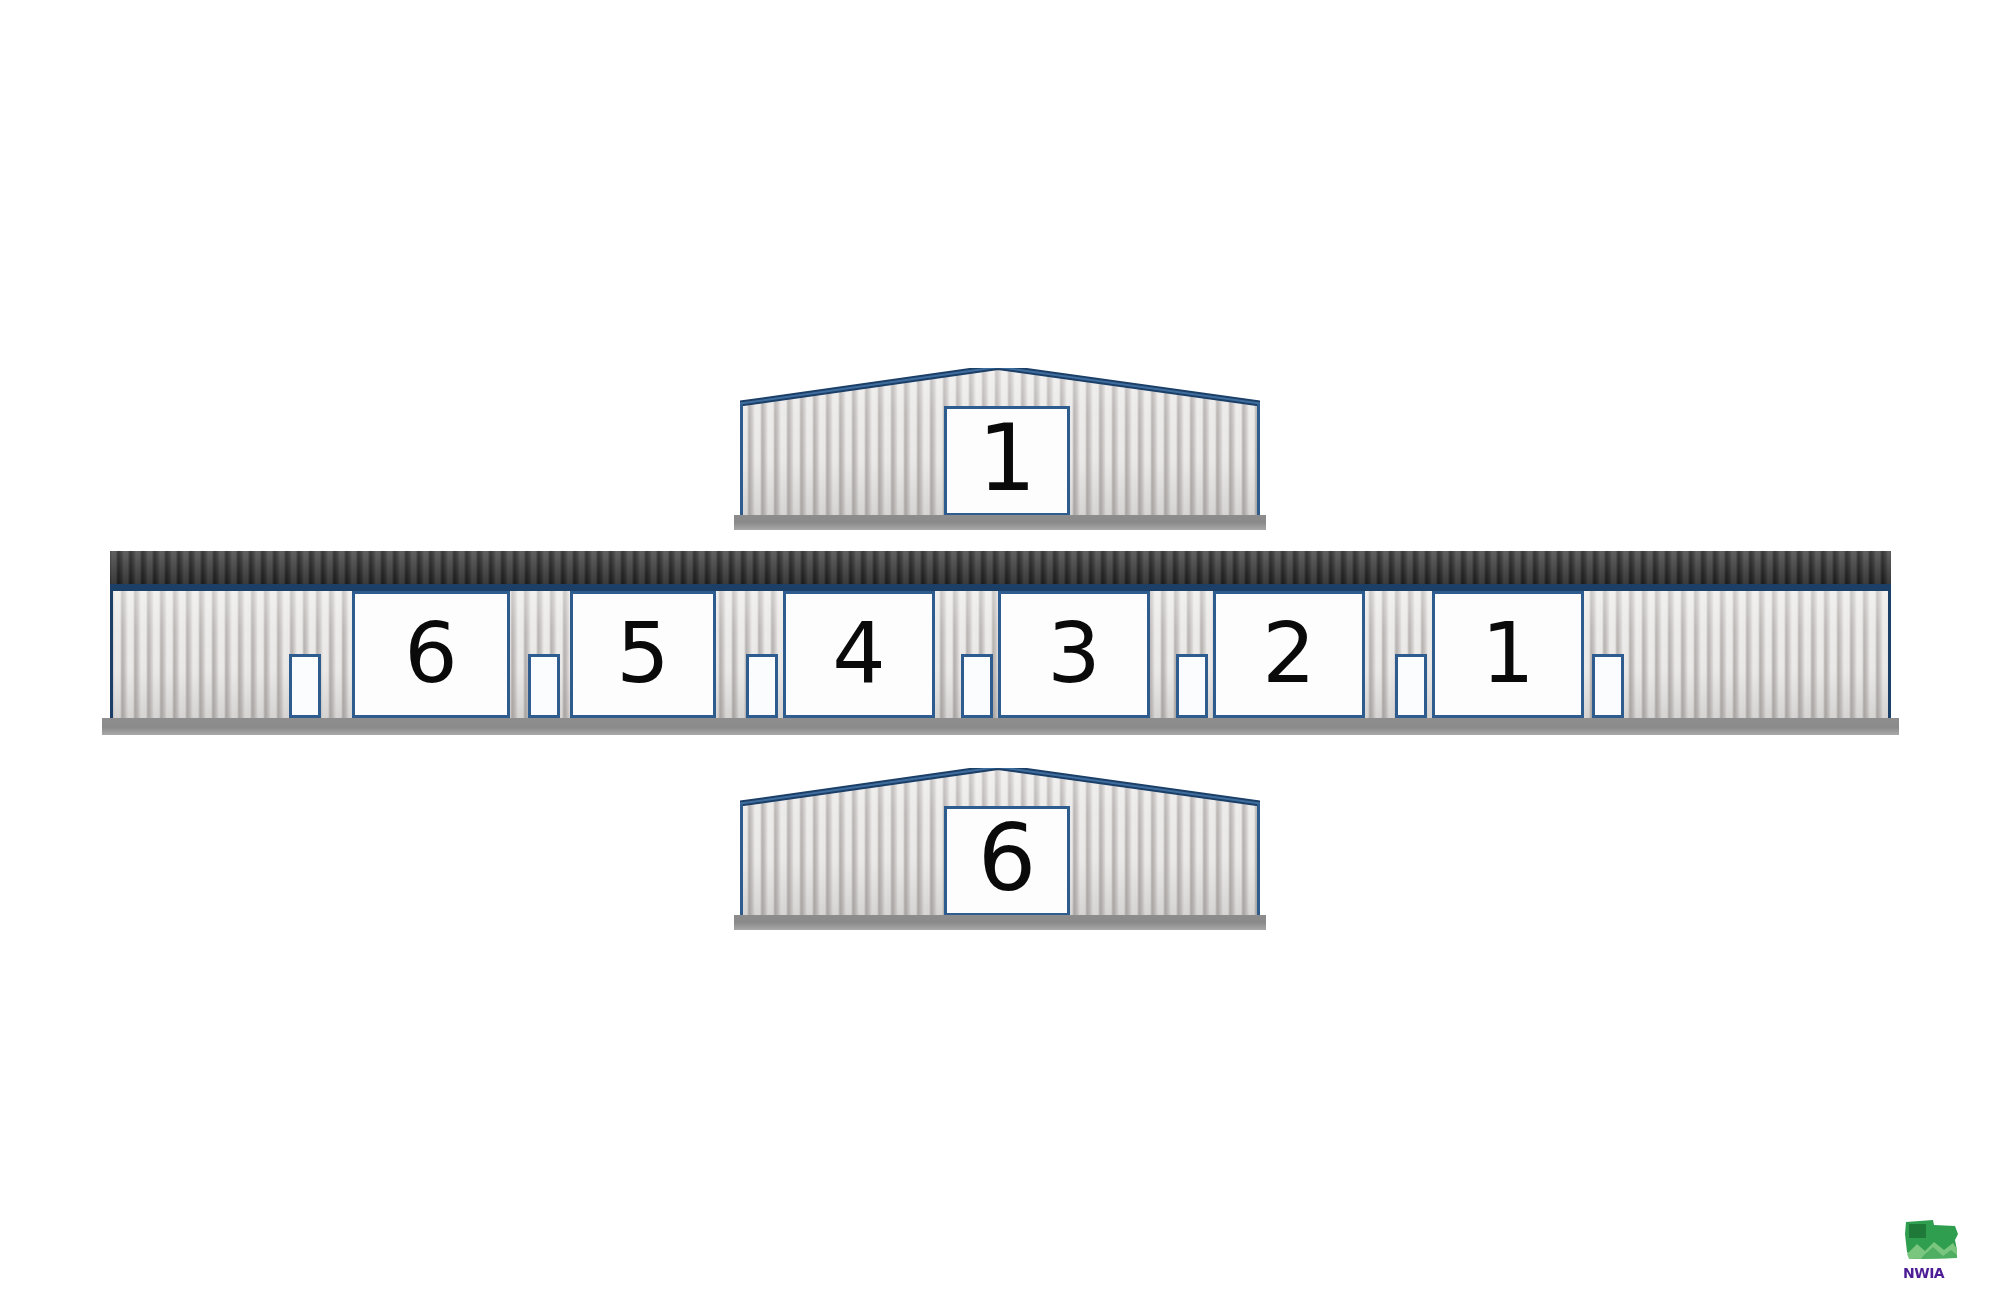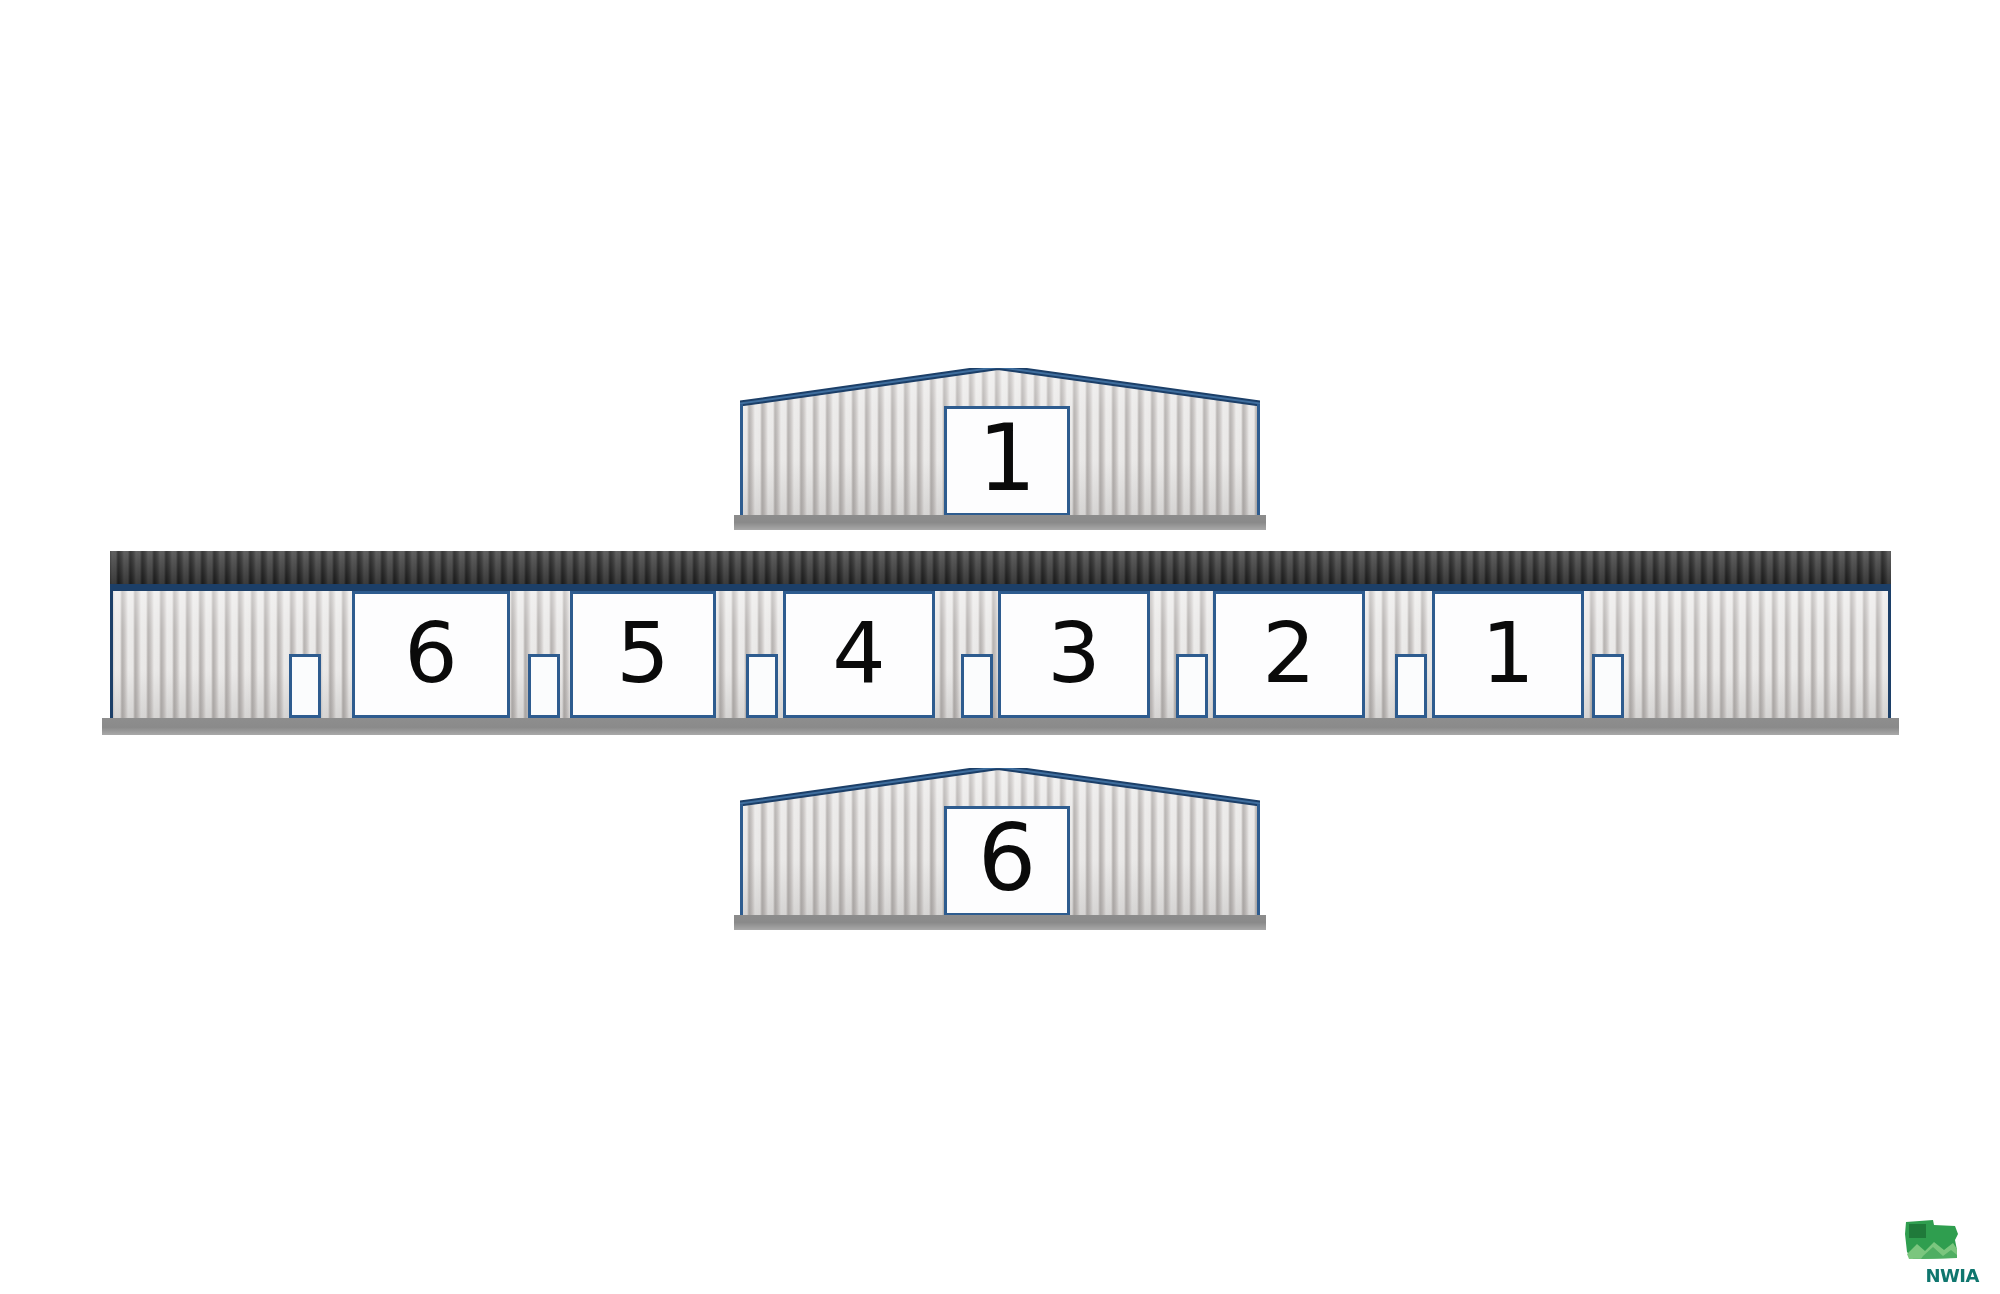--- a/index.html
+++ b/index.html
@@ -172,24 +172,24 @@
     position: absolute;
     left: 1903px;
     top: 1216px;
     width: 76px;
     height: 68px;
   }
   #logo-mark { display: block; }
   #logo-text {
     font-family: "DejaVu Sans", sans-serif;
     font-weight: bold;
-    font-size: 18px;
+    font-size: 14px;
     letter-spacing: -0.5px;
-    color: #0f766e;
-    text-align: right;
+    color: #4c1d95;
+    text-align: left;
     margin-top: 1px;
   }
 </style>
 </head>
 <body>
 
 <div id="stage">
 
   <div class="gable" id="top-gable" style="left:740px; top:368px; width:520px; height:148px;">
 

